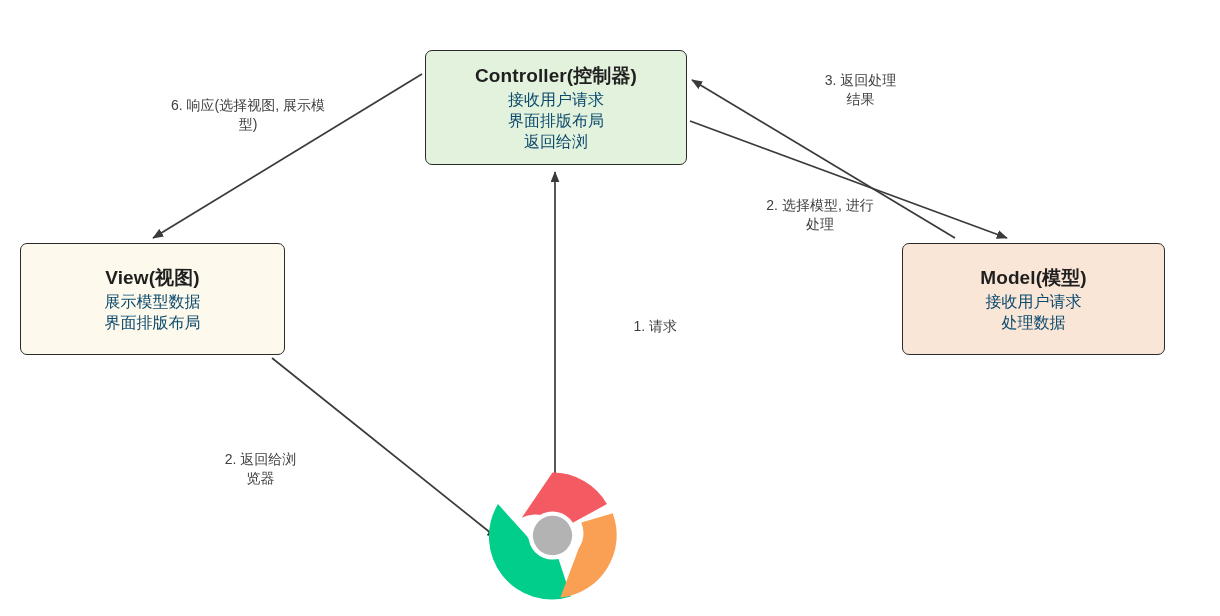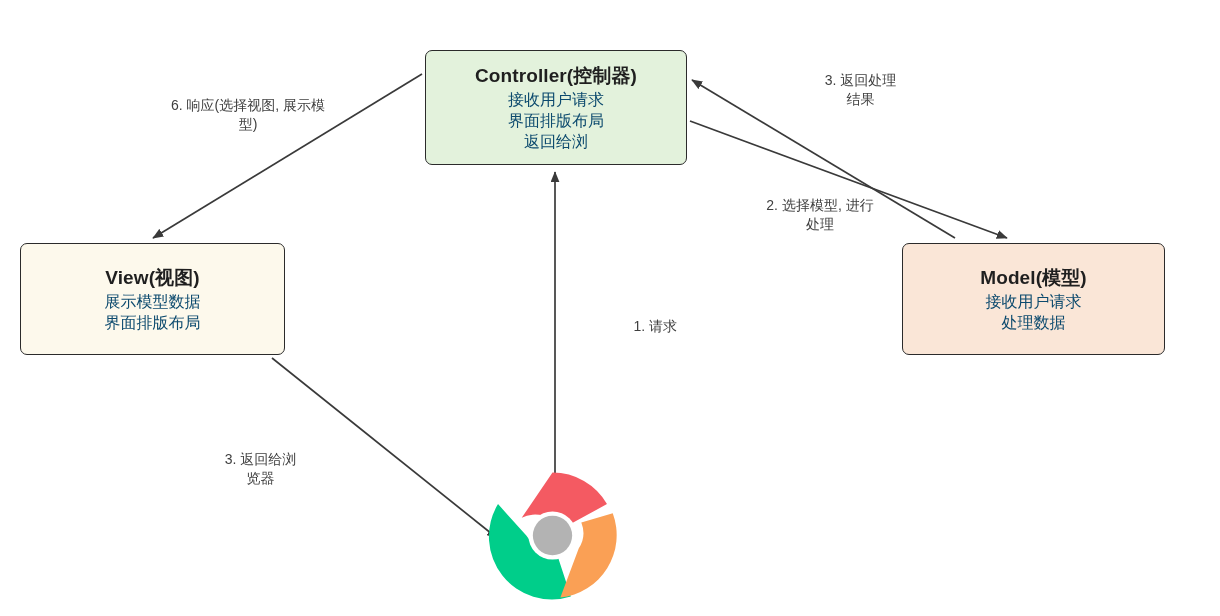--- a/index.html
+++ b/index.html
@@ -128,21 +128,21 @@
   <div class="line">处理数据</div>
 </div>
 
 <div class="edge-label" id="label-4">6. 响应(选择视图, 展示模
 型)</div>
 <div class="edge-label" id="label-3">3. 返回处理
 结果</div>
 <div class="edge-label" id="label-2">2. 选择模型, 进行
 处理</div>
 <div class="edge-label" id="label-1">1. 请求</div>
-<div class="edge-label" id="label-5">3. 返回给浏
+<div class="edge-label" id="label-5">2. 返回给浏
 览器</div>
 
 <svg id="chrome-logo" viewBox="0 0 100 100" xmlns="http://www.w3.org/2000/svg">
   <g>
 
     <path d="M50 2 A48 48 0 0 1 91.6 26 L56 45.5 A22 22 0 0 0 26.5 36.5 Z" fill="#F45A62"></path>
 
     <path d="M8.4 26 A48 48 0 0 0 64 96.6 L52 60 A22 22 0 0 1 30 50 Z" fill="#00CE8A"></path>
 
     <path d="M96 33 A48 48 0 0 1 56 97.4 L70 60 A22 22 0 0 0 72 40 Z" fill="#FAA055"></path>

